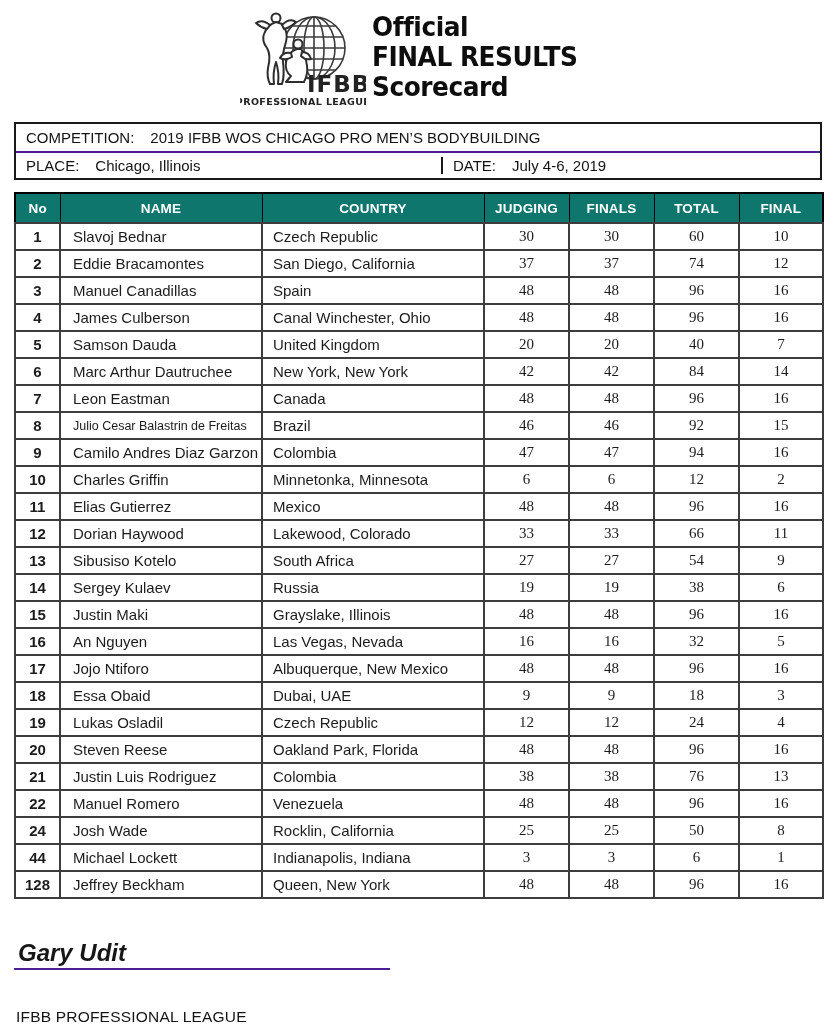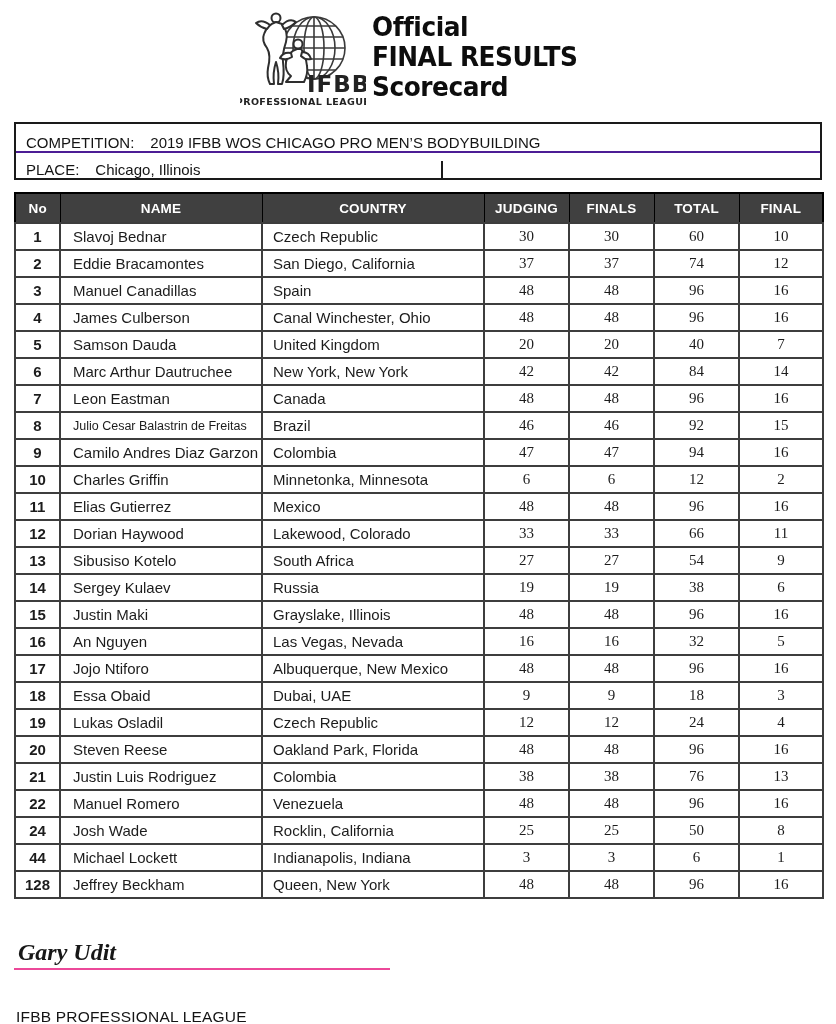--- a/index.html
+++ b/index.html
@@ -22,33 +22,33 @@
     letter-spacing:-0.5px;
     color:#0d0d0d;
     transform:scaleX(0.92);
     transform-origin:left top;
     padding-top:4px;
     white-space:nowrap;
   }
 
   
   .comp-info { margin-top:10px; border:2px solid #1a1a1a; }
-  .comp-row { display:flex; align-items:flex-end; height:27px; font-size:15px; }
+  .comp-row { display:flex; align-items:center; height:27px; font-size:15px; }
   .comp-row + .comp-row { border-top:2px solid #4c1d95; }
   .comp-cell { display:flex; align-items:center; gap:16px; padding:0 10px; }
   .comp-cell .lbl { white-space:nowrap; }
   .competition-cell { width:100%; }
   .place-cell { width:53.1%; border-right:2px solid #1a1a1a; }
   .date-cell { flex:1; }
 
   
   table.results { width:100%; margin-top:12px; border-collapse:collapse; table-layout:fixed;
                   border:2px solid #000; }
   table.results thead th {
-    background:#404040; color:#fff;
+    background:#0f766e; color:#fff;
     font-size:13.5px; font-weight:bold;
     height:30px; text-align:center;
     border:1px solid #000;
     letter-spacing:0.2px;
   }
   table.results tbody td {
     border:2px solid #3d3d3d;
     height:27px; font-size:15px; color:#1c1c1c;
     overflow:hidden; white-space:nowrap;
   }
@@ -61,25 +61,25 @@
     font-size:17.5px; color:#222;
   }
   
   table.results tbody tr:nth-child(8) td.cell-name { font-size:12.5px; }
 
   
   .signatures { display:flex; justify-content:space-between; margin-top:40px; }
   .sig-block { width:46.5%; }
   .sig-block.right { width:48%; }
   .sig-script {
-    font-family:Liberation Serif, serif;
+    font-family:Liberation Sans, sans-serif;
     font-style:italic; font-weight:bold;
     font-size:24px; line-height:1.15;
     color:#171717;
-    border-bottom:2px solid #ec4899;
+    border-bottom:2px solid #4c1d95;
     padding:0 0 1px 4px;
     white-space:nowrap;
   }
   .sig-script sup { font-size:12px; }
   .sig-label { font-size:15.5px; color:#141414; padding-top:3px; padding-left:2px; letter-spacing:0.2px;margin-top:35px; }
 </style>
 </head>
 <body>
 
 <div class="page">
@@ -128,20 +128,24 @@
     <div class="comp-row">
       <div class="comp-cell competition-cell">
         <span class="lbl">COMPETITION:</span>
         <span class="val">2019 IFBB WOS CHICAGO PRO MEN’S BODYBUILDING</span>
       </div>
     </div>
     <div class="comp-row">
       <div class="comp-cell place-cell">
         <span class="lbl">PLACE:</span>
         <span class="val">Chicago, Illinois</span>
+      </div>
+      <div class="comp-cell date-cell">
+        <span class="lbl">DATE:</span>
+        <span class="val">July 4-6, 2019</span>
       </div>
     </div>
   </section>
 
   <table class="results">
     <colgroup>
       <col style="width:45px">
         <col style="width:202px">
         <col style="width:222px">
       <col style="width:85px">

